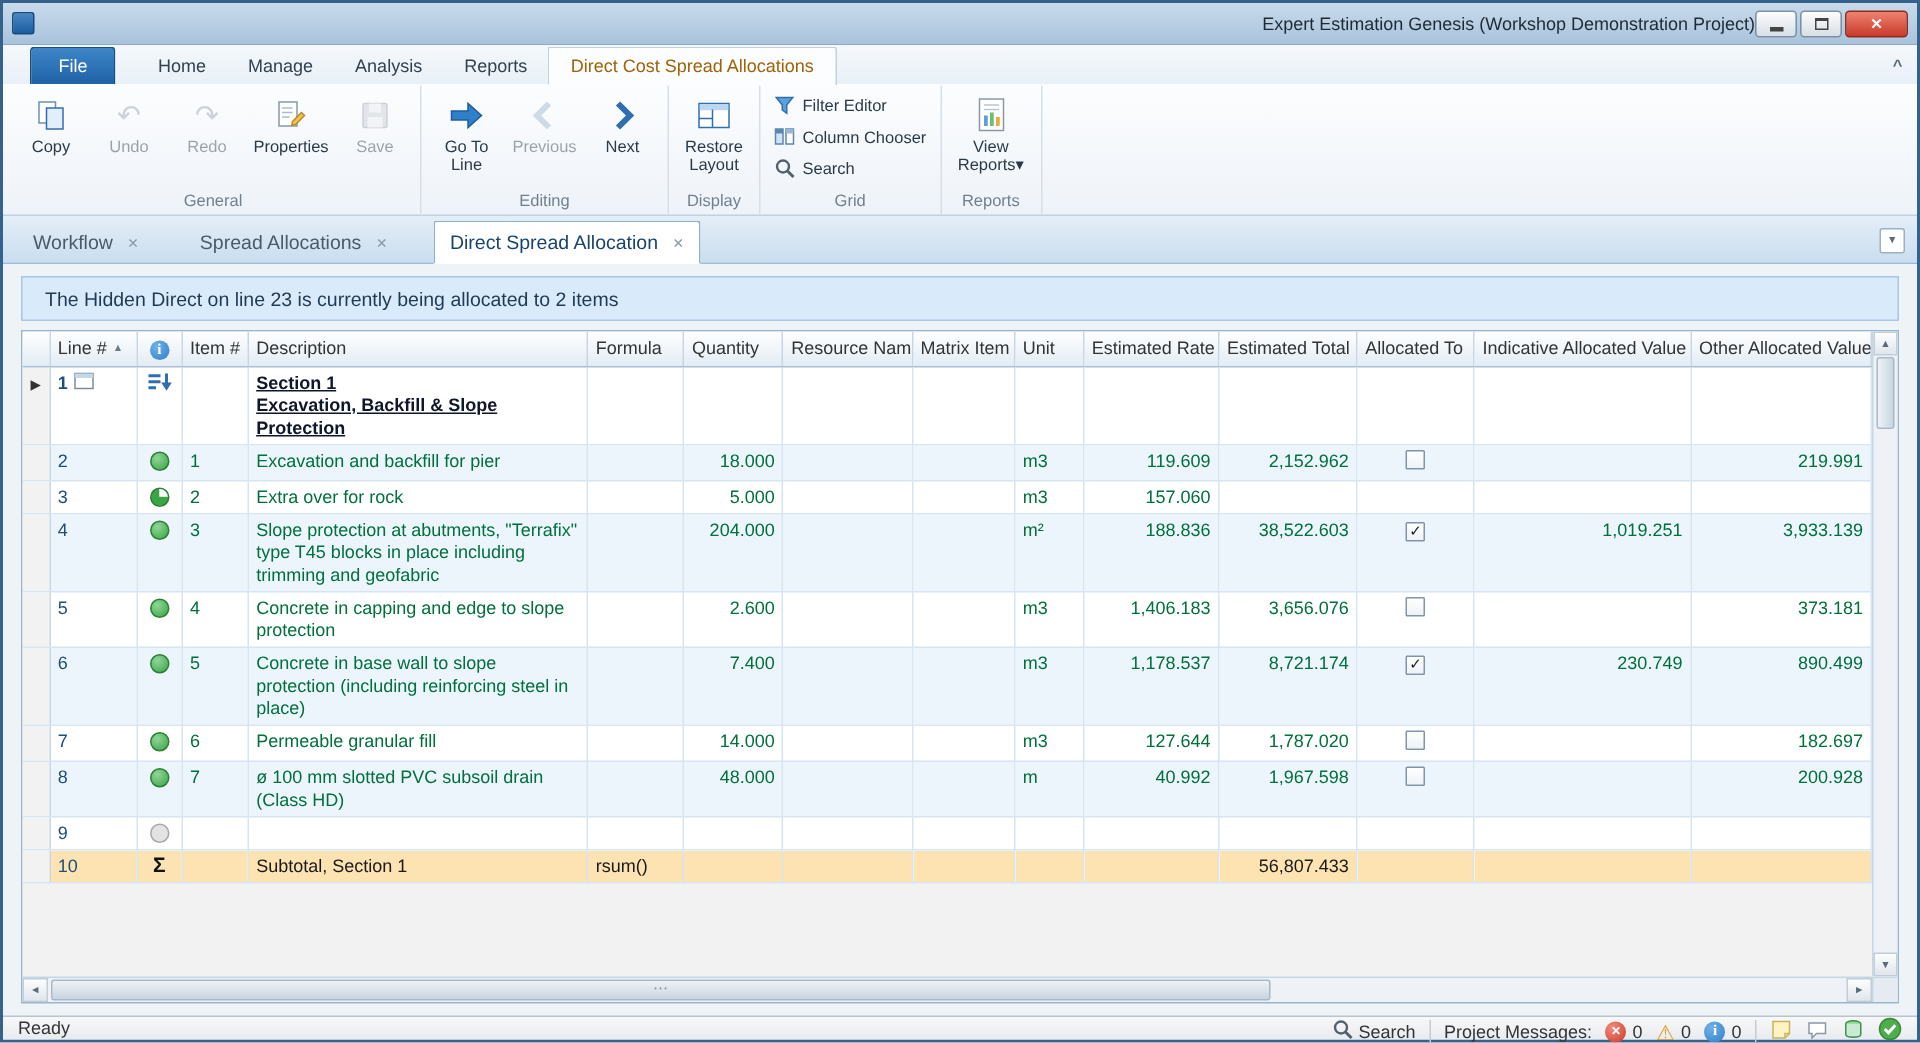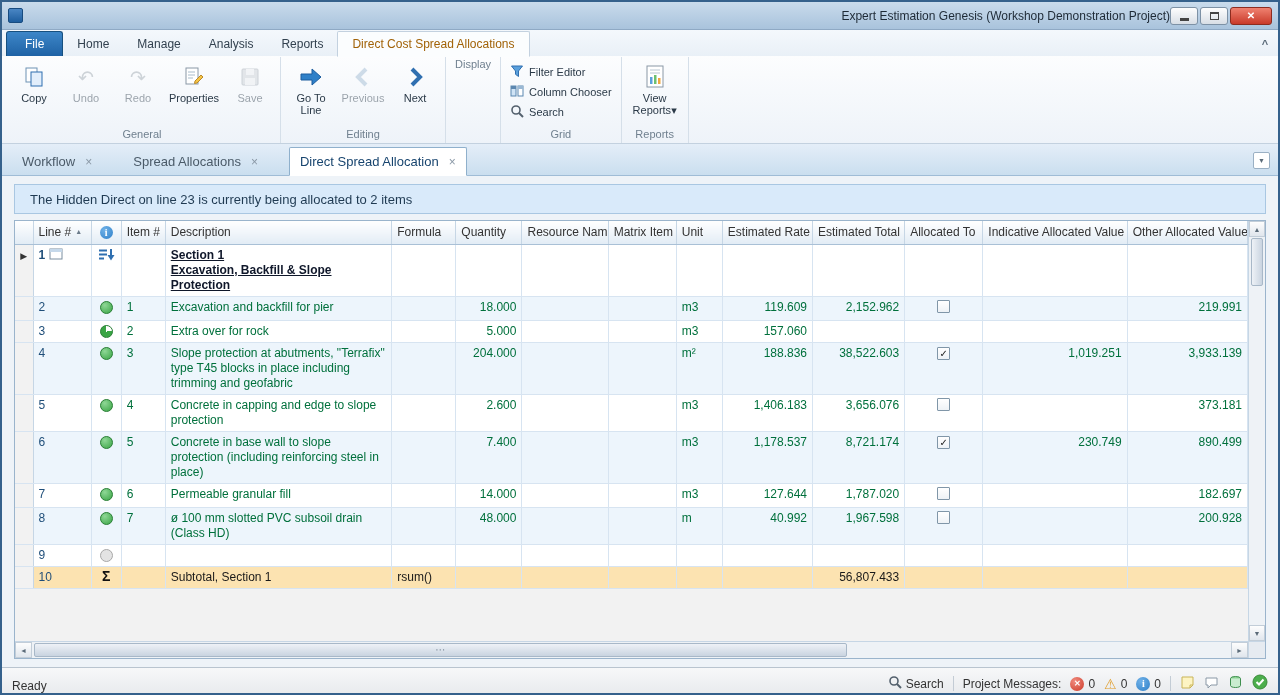--- a/index.html
+++ b/index.html
@@ -12,21 +12,21 @@
   .app-icon{width:15px;height:15px;background:linear-gradient(#4a86c4,#1d5d9e);border:1px solid #174b80;border-radius:2px;flex:none}
   .titlebar .title{flex:1;text-align:right;color:#1e2a36;font-size:12px}
   .winbtns{display:flex;gap:2px;flex:none}
   .winbtn{width:28px;height:18px;border:1px solid #7d91a5;border-radius:3px;background:linear-gradient(#fdfdfd,#d8dee5);display:flex;align-items:center;justify-content:center}
   .winbtn .minbar{width:9px;height:3px;background:#444;margin-top:8px}
   .winbtn .maxrect{width:9px;height:8px;border:1px solid #444;border-top:2px solid #444}
   .winbtn.close{width:42px;background:linear-gradient(#ef8270,#c93a2a);border-color:#8d2c1f;color:#fff;font-size:10px;font-weight:bold}
 
   
   .ribbontabs{height:26px;background:linear-gradient(#f4f8fc,#e9f0f7);display:flex;align-items:flex-end;padding:0 4px;flex:none;position:relative}
-  .filetab{background:linear-gradient(#3d86c8,#1f62a5);color:#fff;padding:5px 18px;border-radius:3px 3px 0 0;margin:0 0;border:1px solid #17507f;border-bottom:none}
+  .filetab{background:linear-gradient(#3d86c8,#1f62a5);color:#fff;padding:5px 18px;border-radius:3px 3px 0 0;margin:0 14px;border:1px solid #17507f;border-bottom:none}
   .rtab{padding:5px 14px;color:#32414f;white-space:nowrap}
   .rtab.active{background:#fbfdfe;border:1px solid #c3d1df;border-bottom:1px solid #fbfdfe;border-radius:2px 2px 0 0;margin-bottom:-1px;color:#a16207}
   .ribbon-collapse{margin-left:auto;margin-bottom:4px;width:18px;height:16px;display:flex;align-items:center;justify-content:center;color:#5a6a78;font-weight:bold;font-size:11px}
 
   
   .ribbonbody{height:88px;background:linear-gradient(#fcfdfe,#eef3f9);border-bottom:1px solid #c3d1df;display:flex;padding:1px 2px 0;flex:none}
   .rgroup{display:flex;flex-direction:column;border-right:1px solid #d5dfe9;padding:0 3px}
   .rbtns{flex:1;display:flex;align-items:stretch;padding:2px 1px 0}
   .glabel{height:16px;text-align:center;color:#70808f;font-size:11px;line-height:14px;white-space:nowrap;padding:0 6px}
   .bigbtn{width:52px;display:flex;flex-direction:column;align-items:center;padding-top:3px;border-radius:2px}
@@ -80,21 +80,21 @@
   .vscroll{width:17px;background:#eef2f6;border-left:1px solid #c6d6e5;display:flex;flex-direction:column;flex:none}
   .sbtn{height:16px;width:100%;display:flex;align-items:center;justify-content:center;color:#5a6a78;font-size:7px;background:linear-gradient(#fdfdfd,#e0e6ed);border:1px solid #c2cdd8;flex:none}
   .vthumb{height:48px;margin:1px 2px;background:linear-gradient(90deg,#eef2f7,#c9d4e0);border:1px solid #a8b8c8;border-radius:2px}
   .hscrollrow{height:17px;display:flex;border-top:1px solid #c6d6e5;background:#eef2f6;flex:none}
   .hscrollrow .sbtn{width:17px;height:100%;flex:none}
   .htrack{flex:1;display:flex;padding:1px 2px}
   .hthumb{width:68%;background:linear-gradient(#eef2f7,#c9d4e0);border:1px solid #a8b8c8;border-radius:2px;display:flex;align-items:center;justify-content:center;color:#7b8a99;font-size:10px;line-height:1}
   .corner{width:17px;background:#e6ebf1;border-left:1px solid #c6d6e5;flex:none}
 
   
-  .statusbar{height:26px;flex:none;background:linear-gradient(#f7f8f9,#e9ebee);border-top:1px solid #b9c4cf;display:flex;align-items:flex-end;padding:0 10px;gap:20px;font-size:12px;color:#333}
+  .statusbar{height:16px;flex:none;background:linear-gradient(#f7f8f9,#e9ebee);border-top:1px solid #b9c4cf;display:flex;align-items:flex-start;padding:0 10px;gap:20px;font-size:12px;color:#333}
   .sb-right{margin-left:auto;display:flex;align-items:center;gap:9px}
   .sb-item{display:flex;align-items:center;gap:4px}
   .sb-sep{width:1px;height:15px;background:#c3ccd5}
   .errdot{width:14px;height:14px;border-radius:50%;background:radial-gradient(circle at 35% 30%,#f08a7e,#cc3a28);color:#fff;font-size:8px;font-weight:bold;display:flex;align-items:center;justify-content:center}
   .warnglyph{color:#e09c28;font-size:14px;line-height:1}
   .infodot{width:14px;height:14px;border-radius:50%;background:radial-gradient(circle at 35% 30%,#6fb1e8,#2f80c8);color:#fff;font-size:10px;font-weight:bold;font-family:"Liberation Serif",serif;display:flex;align-items:center;justify-content:center}
 </style>
 </head>
 <body>
 
@@ -197,20 +197,33 @@
                 <path d="M9 4 L17 12 L9 20" stroke="#2f6fb0" stroke-width="4" fill="none"></path>
               </svg>
             </span>
           <span class="blabel">Next</span>
         </div>
       </div>
       <div class="glabel">Editing</div>
     </div>
 
     <div class="rgroup">
+      <div class="rbtns">
+        <div class="bigbtn">
+          <span class="ricon">
+              <svg width="26" height="24">
+                <rect x="3" y="4" width="20" height="16" fill="#fff" stroke="#2f6fb0"></rect>
+                <rect x="3.5" y="4.5" width="19" height="4" fill="#bcd6ee"></rect>
+                <line x1="12" y1="8" x2="12" y2="20" stroke="#2f6fb0"></line>
+                <line x1="3" y1="14" x2="12" y2="14" stroke="#2f6fb0"></line>
+              </svg>
+            </span>
+          <span class="blabel" style="width:46px">Restore Layout</span>
+        </div>
+      </div>
       <div class="glabel">Display</div>
     </div>
 
     <div class="rgroup">
       <div class="rbtns smallbtns">
         <div class="smallbtn">
           <span><svg width="14" height="14">
                 <path d="M1.5 2 h11 l-4 5 v5.5 l-3 -2.2 V7 Z" fill="#5aa0dc" stroke="#2f6fb0"></path>
               </svg></span>
           <span>Filter Editor</span>

